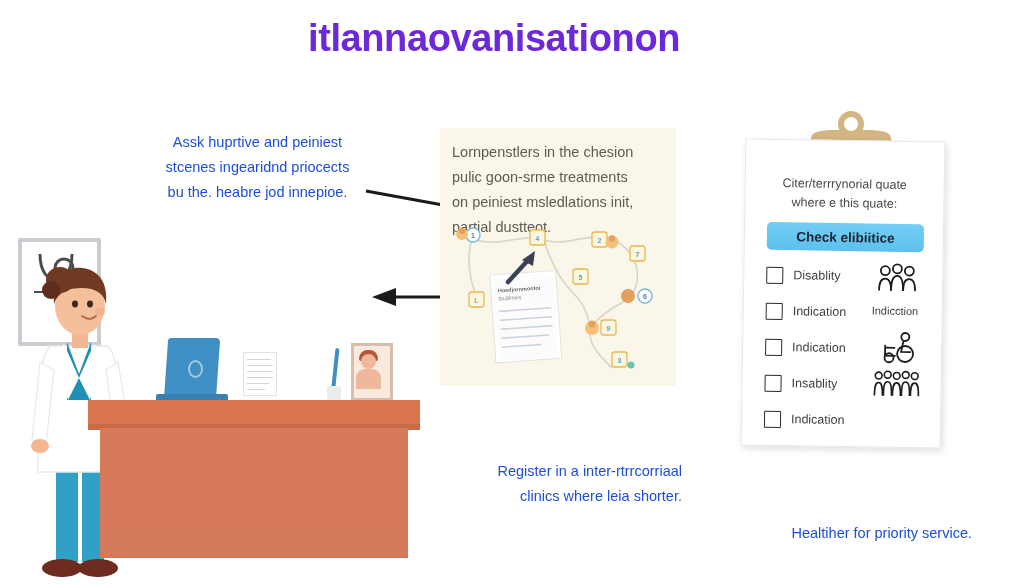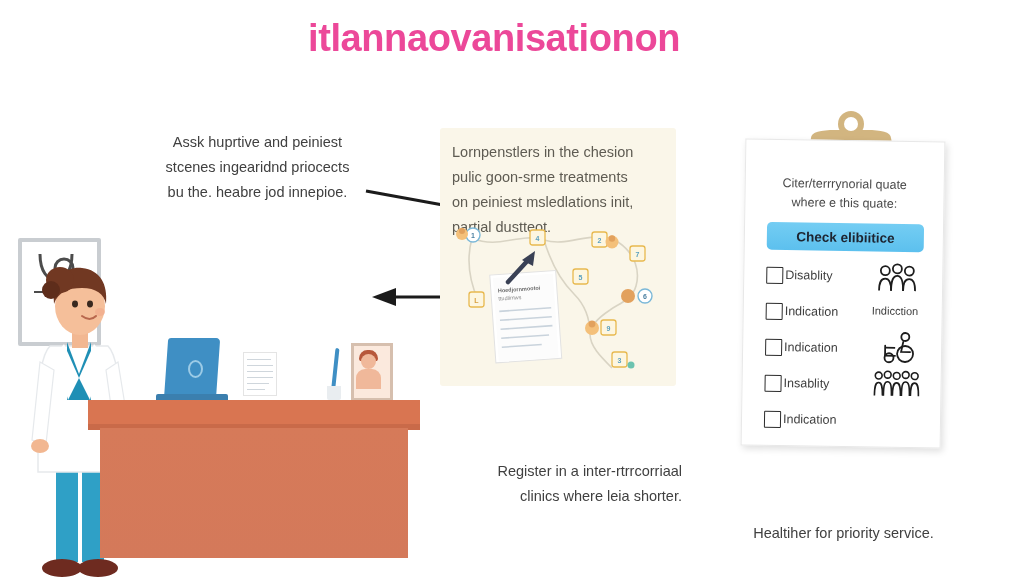--- a/index.html
+++ b/index.html
@@ -10,37 +10,37 @@
     overflow:hidden;
     position:relative;
   }
   #canvas{position:relative;width:1024px;height:585px;background:#ffffff;overflow:hidden;}
 
   
   .title{
     position:absolute;left:0;top:16px;width:988px;
     text-align:center;
     font-size:38px;font-weight:700;letter-spacing:-0.4px;
-    color:#ec4899;
+    color:#6d28d9;
     line-height:1.2;
   }
 
   
   .bodytext{
     position:absolute;
-    color:#404040;
+    color:#1d4ed8;
     font-size:14.5px;
     line-height:1.72;
     white-space:pre-line;
   }
   .txt-left-1{left:145px;top:130px;width:225px;text-align:center;}
   .txt-left-2{left:147px;top:243px;width:215px;text-align:left;}
   .txt-card{left:452px;top:140px;width:215px;text-align:left;color:#5e5b52;}
   .txt-bottom-center{left:452px;top:459px;width:230px;text-align:right;}
-  .txt-bottom-right{left:736px;top:521px;width:215px;text-align:center;}
+  .txt-bottom-right{left:757px;top:521px;width:215px;text-align:right;}
 
   
   .arrow-svg{position:absolute;left:0;top:0;width:1024px;height:585px;pointer-events:none;}
 
   
   .card{
     position:absolute;left:440px;top:128px;width:236px;height:258px;
     background:#faf6e9;
     border-radius:3px;
   }
@@ -150,21 +150,21 @@
   }
   .chk-row{
     position:absolute;left:22px;width:175px;height:22px;
     display:flex;align-items:center;
   }
   .chk-box{
     width:15px;height:15px;border:1.7px solid #2c2c2c;
     background:#fff;border-radius:1px;flex:0 0 auto;
   }
   .chk-label{
-    margin-left:2px;font-size:12.5px;color:#3e3e3e;white-space:nowrap;
+    margin-left:10px;font-size:12.5px;color:#3e3e3e;white-space:nowrap;
   }
   .chk-extra{
     position:absolute;left:128px;font-size:11px;color:#3e3e3e;white-space:nowrap;
   }
   .pic-icon{position:absolute;}
 </style>
 </head>
 <body>
 
 <div id="canvas">

